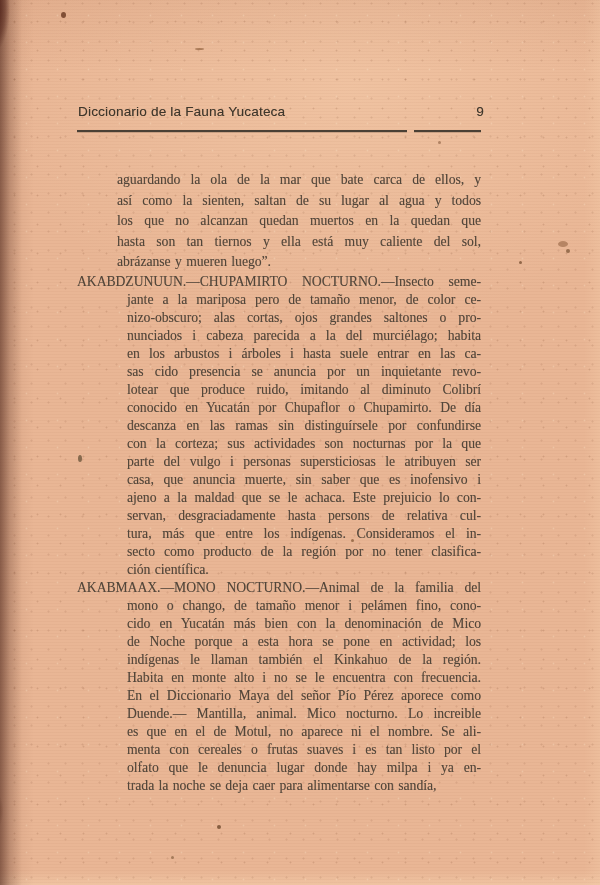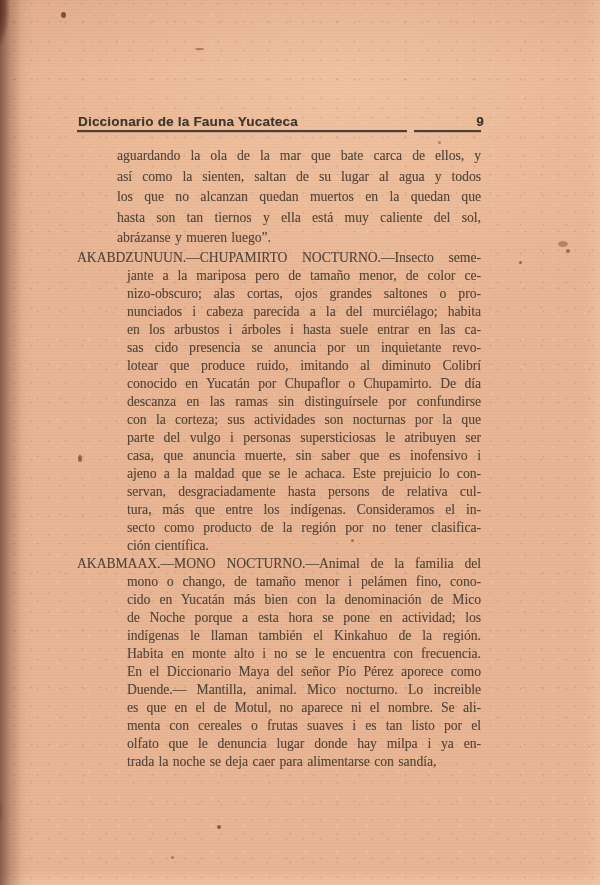--- a/index.html
+++ b/index.html
@@ -36,38 +36,37 @@
     position:absolute;left:-8px;top:-10px;width:34px;height:92px;pointer-events:none;
     background:radial-gradient(ellipse 24px 60px at 0 20%, rgba(62,16,10,0.85), rgba(62,16,10,0.35) 55%, rgba(0,0,0,0) 75%);
   }
   .curl-shadow{
     position:absolute;left:-4px;top:788px;width:16px;height:46px;pointer-events:none;
     background:radial-gradient(ellipse 10px 24px at 0 50%, rgba(80,40,25,0.45), rgba(0,0,0,0) 75%);
   }
   .header-row{
     position:absolute;left:78px;top:104px;width:406px;
     display:flex;justify-content:space-between;align-items:center;
-    font-family:"Liberation Sans", sans-serif;font-weight:bold;
+    font-family:"Liberation Sans", sans-serif;font-weight:normal;
     font-size:13.5px;letter-spacing:0.2px;color:#3e362b;
     text-shadow:0.3px 0.3px 0.5px rgba(62,54,43,0.4);
-    margin-top:10px;
   }
   .rule-row{
     position:absolute;left:77px;top:130px;width:404px;display:flex;gap:7px;
   }
   .rule-row .seg{height:2px;background:var(--rule);box-shadow:0 0.5px 0.5px rgba(74,64,53,0.4);}
   .rule-row .seg.a{width:330px;}
   .rule-row .seg.b{flex:1;}
   .text-column{
     position:absolute;left:77px;top:146px;width:404px;
     font-size:13.6px;word-spacing:1px;
     text-shadow:0.3px 0.3px 0.4px rgba(82,70,58,0.35);
   }
   .para + .para{}
-  .para.continuation{line-height:20.6px;}
+  .para.continuation{line-height:20.6px;margin-top:24px;}
   .para.continuation .line{padding-left:40px;}
   .para.entry{line-height:18px;}
   .para.entry .line{padding-left:50px;}
   .para.entry .line.first{padding-left:0;}
   .line{text-align:justify;text-align-last:justify;overflow:hidden;}
   .line.last{text-align-last:left;}
   .stain{position:absolute;border-radius:50%;pointer-events:none;}
 </style>
 </head>
 <body>

